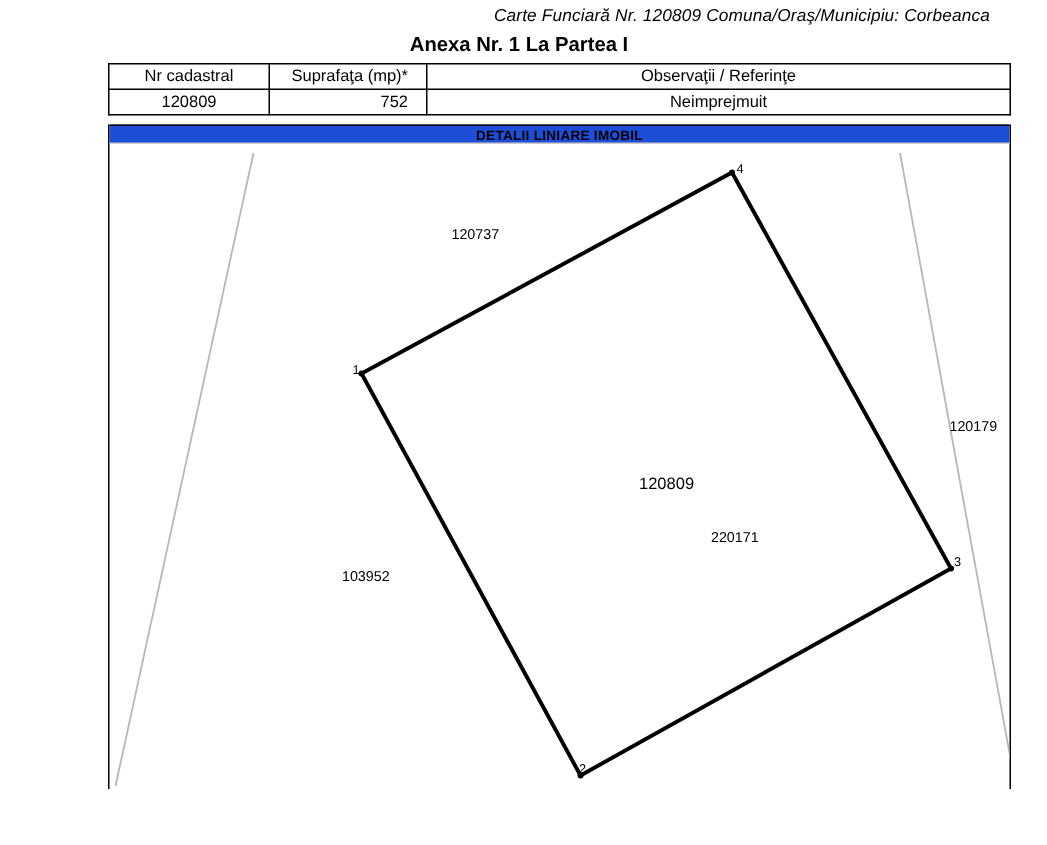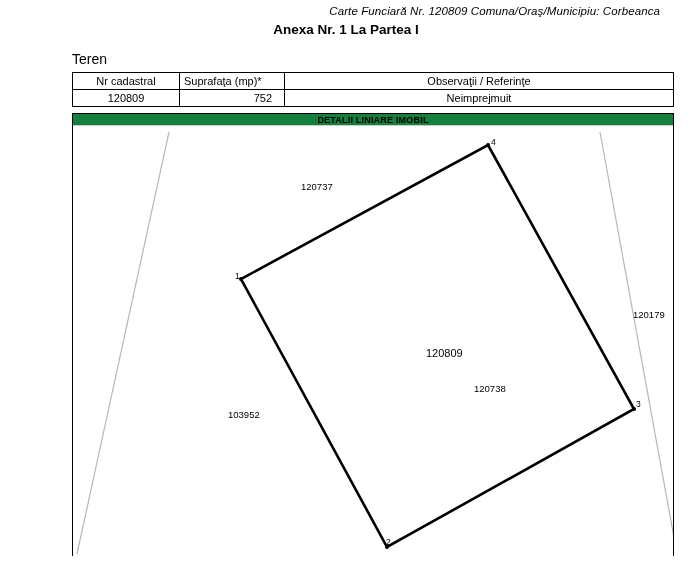--- a/index.html
+++ b/index.html
@@ -74,21 +74,21 @@
     height: 443px;
     background: #ffffff;
     border-left: 1px solid #000000;
     border-right: 1px solid #000000;
     box-sizing: border-box;
   }
   .map-band {
     position: absolute;
     top: 0; left: 0; right: 0;
     height: 13px;
-    background: #15803d;
+    background: #1d4ed8;
     border-top: 1px solid #000;
     border-bottom: 1px solid #cfcdc9;
     font-size: 9px;
     font-weight: bold;
     text-align: center;
     line-height: 13px;
     letter-spacing: 0.2px;
     box-sizing: border-box;
   }
   .map-svg {
@@ -114,27 +114,26 @@
 </style>
 </head>
 <body>
 
 <div class="page">
 
   <div class="header-line">Carte Funciară Nr. 120809 Comuna/Oraş/Municipiu: Corbeanca</div>
 
   <div class="anexa-title">Anexa Nr. 1 La Partea I</div>
 
-  <div class="section-title">Teren</div>
 
   <table class="teren">
     <thead>
       <tr>
         <th class="col-nr">Nr cadastral</th>
-        <th class="col-supr" style="text-align:left;margin-top:37px;">Suprafaţa (mp)*</th>
+        <th class="col-supr" style="text-align:right;margin-top:37px;">Suprafaţa (mp)*</th>
         <th class="col-obs" style="text-align:center;margin-top:12px;">Observaţii / Referinţe</th>
       </tr>
     </thead>
     <tbody>
       <tr>
         <td class="col-nr">120809</td>
         <td class="col-supr">752</td>
         <td class="col-obs">Neimprejmuit</td>
       </tr>
     </tbody>
@@ -153,21 +152,21 @@
 
       <circle cx="415" cy="19" r="2" fill="#000"></circle>
       <circle cx="168" cy="153" r="2" fill="#000"></circle>
       <circle cx="561" cy="283" r="2" fill="#000"></circle>
       <circle cx="314" cy="421" r="2" fill="#000"></circle>
     </svg>
 
     <div class="map-label" style="left:228px; top:68px;text-align:right;">120737</div>
     <div class="map-label" style="left:560px; top:196px;">120179</div>
     <div class="map-label big" style="left:353px; top:234px;">120809</div>
-    <div class="map-label" style="left:401px; top:270px;">120738</div>
+    <div class="map-label" style="left:401px; top:270px;">220171</div>
     <div class="map-label" style="left:155px; top:296px;">103952</div>
 
     <div class="vertex-num" style="left:418px; top:24px;">4</div>
     <div class="vertex-num" style="left:162px; top:158px;">1</div>
     <div class="vertex-num" style="left:563px; top:286px;">3</div>
     <div class="vertex-num" style="left:313px; top:424px;">2</div>
 
   </div>
 
 </div>

